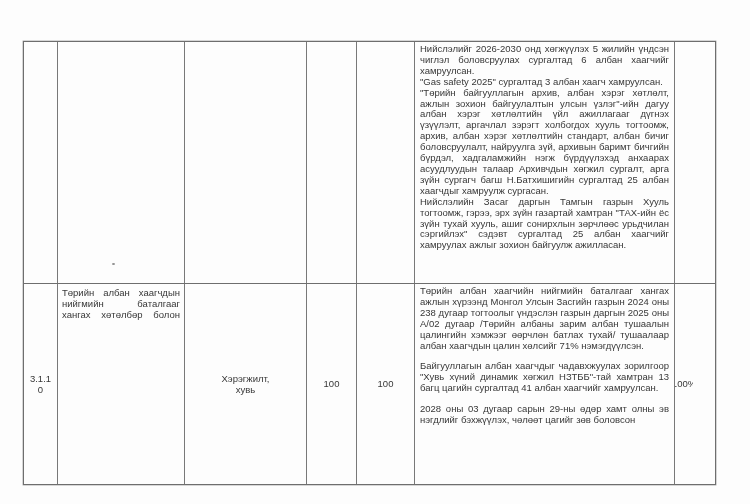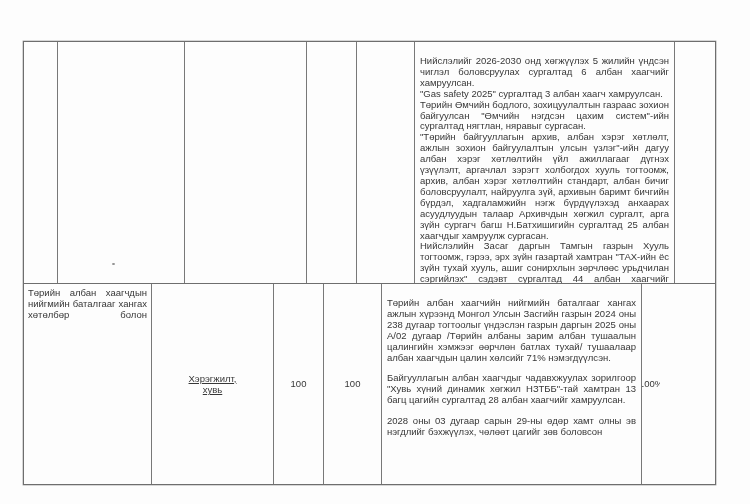--- a/index.html
+++ b/index.html
@@ -30,21 +30,21 @@
   .tr-2 { border-top: 1px solid #6e6e6e; }
   .td {
     box-sizing: border-box;
     flex: 0 0 auto;
     overflow: hidden;
     font-size: 9.5px;
   }
   .td + .td { border-left: 1px solid #787878; }
   .c1 { width: 33px; }
   .c2 { width: 127px; }
-  .c3 { width: 122px; text-decoration: underline; }
+  .c3 { width: 122px; }
   .c4 { width: 50px; }
   .c5 { width: 58px; }
   .c6 { width: 260px; }
   .c7 { width: 19px; }
 
   .center-cell {
     display: flex;
     align-items: center;
     justify-content: center;
     text-align: center;
@@ -57,21 +57,21 @@
     padding: 3px 4px;
   }
   .activity-cell span {
     display: block;
     width: 100%;
     text-align: justify;
     text-align-last: justify;
     line-height: 11.2px;
   }
   .desc-cell {
-    padding: 14px 5px;
+    padding: 2px 5px;
     text-align: justify;
     line-height: 10.9px;
   }
   .desc-cell p { margin: 0; }
   .desc-cell p.gap { margin-top: 10px; }
 
   .speck {
     position: absolute;
     left: 112px;
     top: 263px;
@@ -94,37 +94,38 @@
       <div class="td c1 center-cell"></div>
       <div class="td c2 activity-cell">
           <span></span>
         </div>
       <div class="td c3 center-cell"></div>
       <div class="td c4 center-cell"></div>
       <div class="td c5 center-cell"></div>
       <div class="td c6 desc-cell">
         <p>Нийслэлийг 2026-2030 онд хөгжүүлэх 5 жилийн үндсэн чиглэл боловсруулах сургалтад 6 албан хаагчийг хамруулсан.</p>
         <p>"Gas safety 2025" сургалтад 3 албан хаагч хамруулсан.</p>
-        <p>Төрийн Өмчийн бодлого, зохицуулалтын газраас зохион байгуулсан "Өмчийн нэгдсэн цахим систем"-ийн сургалтад нягтлан, няравыг сургасан.</p>
         <p>"Төрийн байгууллагын архив, албан хэрэг хөтлөлт, ажлын зохион байгуулалтын улсын үзлэг"-ийн дагуу албан хэрэг хөтлөлтийн үйл ажиллагааг дүгнэх үзүүлэлт, аргачлал зэрэгт холбогдох хууль тогтоомж, архив, албан хэрэг хөтлөлтийн стандарт, албан бичиг боловсруулалт, найруулга зүй, архивын баримт бичгийн бүрдэл, хадгаламжийн нэгж бүрдүүлэхэд анхаарах асуудлуудын талаар Архивчдын хөгжил сургалт, арга зүйн сургагч багш Н.Батхишигийн сургалтад 25 албан хаагчдыг хамруулж сургасан.</p>
-        <p>Нийслэлийн Засаг даргын Тамгын газрын Хууль тогтоомж, гэрээ, эрх зүйн газартай хамтран "ТАХ-ийн ёс зүйн тухай хууль, ашиг сонирхлын зөрчлөөс урьдчилан сэргийлэх" сэдэвт сургалтад 44 албан хаагчийг хамруулах ажлыг зохион байгуулж ажилласан.</p>
+        <p>Нийслэлийн Засаг даргын Тамгын газрын Хууль тогтоомж, гэрээ, эрх зүйн газартай хамтран "ТАХ-ийн ёс зүйн тухай хууль, ашиг сонирхлын зөрчлөөс урьдчилан сэргийлэх" сэдэвт сургалтад 25 албан хаагчийг хамруулах ажлыг зохион байгуулж ажилласан.</p>
       </div>
       <div class="td c7 center-cell"></div>
     </div>
 
     <div class="tr tr-2">
+      <div class="td c1 center-cell">3.1.1
+0</div>
       <div class="td c2 activity-cell">
           <span>Төрийн албан хаагчдын нийгмийн баталгааг хангах хөтөлбөр болон</span>
         </div>
       <div class="td c3 center-cell">Хэрэгжилт,
 хувь</div>
       <div class="td c4 center-cell">100</div>
       <div class="td c5 center-cell">100</div>
       <div class="td c6 desc-cell">
         <p>Төрийн албан хаагчийн нийгмийн баталгааг хангах ажлын хүрээнд Монгол Улсын Засгийн газрын 2024 оны 238 дугаар тогтоолыг үндэслэн газрын даргын 2025 оны А/02 дугаар /Төрийн албаны зарим албан тушаалын цалингийн хэмжээг өөрчлөн батлах тухай/ тушаалаар албан хаагчдын цалин хөлсийг 71% нэмэгдүүлсэн.</p>
-        <p class="gap">Байгууллагын албан хаагчдыг чадавхжуулах зорилгоор "Хувь хүний динамик хөгжил НЗТББ"-тай хамтран 13 багц цагийн сургалтад 28 албан хаагчийг хамруулсан.</p>
+        <p class="gap">Байгууллагын албан хаагчдыг чадавхжуулах зорилгоор "Хувь хүний динамик хөгжил НЗТББ"-тай хамтран 13 багц цагийн сургалтад 41 албан хаагчийг хамруулсан.</p>
         <p class="gap">2028 оны 03 дугаар сарын 29-ны өдөр хамт олны эв нэгдлийг бэхжүүлэх, чөлөөт цагийг зөв боловсон</p>
       </div>
       <div class="td c7 center-cell">100%</div>
     </div>
 
   </div>
 </div>
 
 </body></html>

